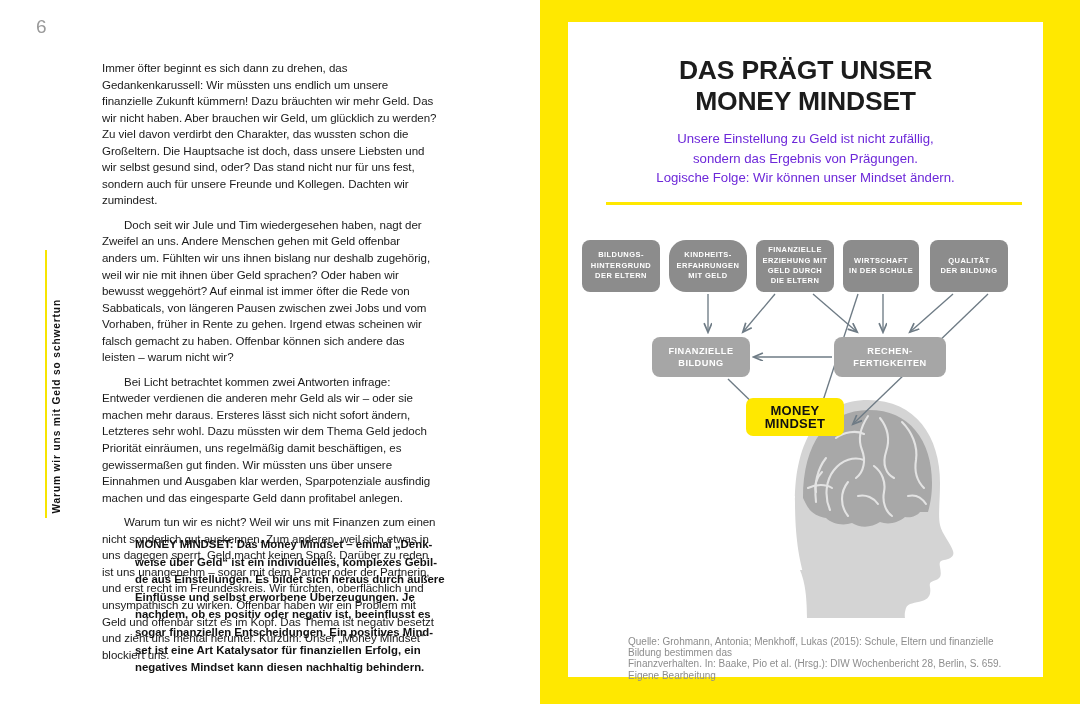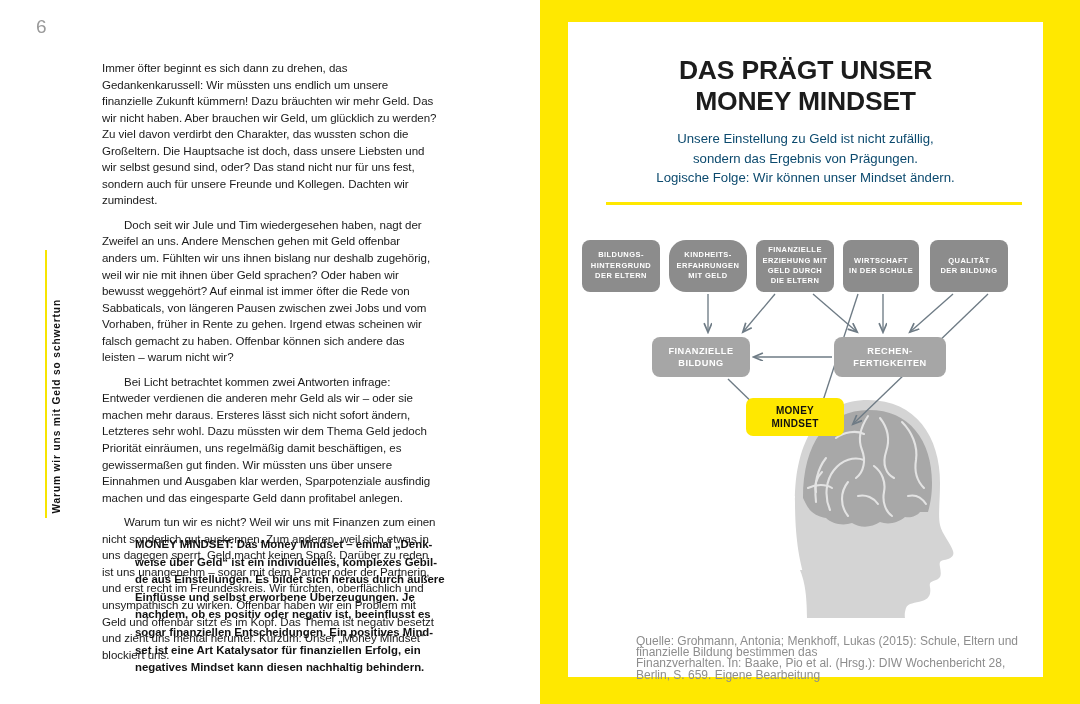--- a/index.html
+++ b/index.html
@@ -75,21 +75,21 @@
   }
 
   #rp-title {
     position: absolute; left: 0; top: 33px; width: 475px;
     text-align: center; color: #1c1c1c;
     font-size: 26.5px; font-weight: bold; line-height: 31px;
     letter-spacing: -0.2px;
   }
   #rp-subtitle {
     position: absolute; left: 0; top: 107px; width: 475px;
-    text-align: center; color: #0c4a6e;
+    text-align: center; color: #6d28d9;
     font-size: 13.2px; line-height: 19.6px; font-weight: 400;
   }
   #rp-rule {
     position: absolute; left: 38px; top: 180px; width: 416px; height: 3.4px;
     background: #ffe800;
   }
 
   
   #diagram { position: absolute; left: 0; top: 218px; width: 475px; height: 378px; }
   #diagram svg { position: absolute; left: 0; top: 0; }
@@ -108,26 +108,26 @@
     padding: 2px;
   }
   .node.mid { background: #a6a6a6; font-size: 9.2px; line-height: 12.4px; letter-spacing: 0.5px; }
 
   #node-mindset {
     position: absolute;
     background: #ffe800; color: #111;
     border-radius: 7px;
     display: flex; align-items: center; justify-content: center;
     text-align: center; font-weight: bold;
-    font-size: 10px; line-height: 13px; letter-spacing: 0.3px;
+    font-size: 13px; line-height: 13px; letter-spacing: 0.3px;
   }
 
   #source {
-    position: absolute; left: 68px; top: 396px; width: 400px;
-    font-size: 12px; line-height: 11.2px; color: #8d8d8d;
+    position: absolute; left: 60px; top: 396px; width: 400px;
+    font-size: 10px; line-height: 11.2px; color: #8d8d8d;
   }
 </style>
 </head>
 <body>
 
 <div id="page">
 
   <div id="left-page">
 
     <div id="folio">6</div>

